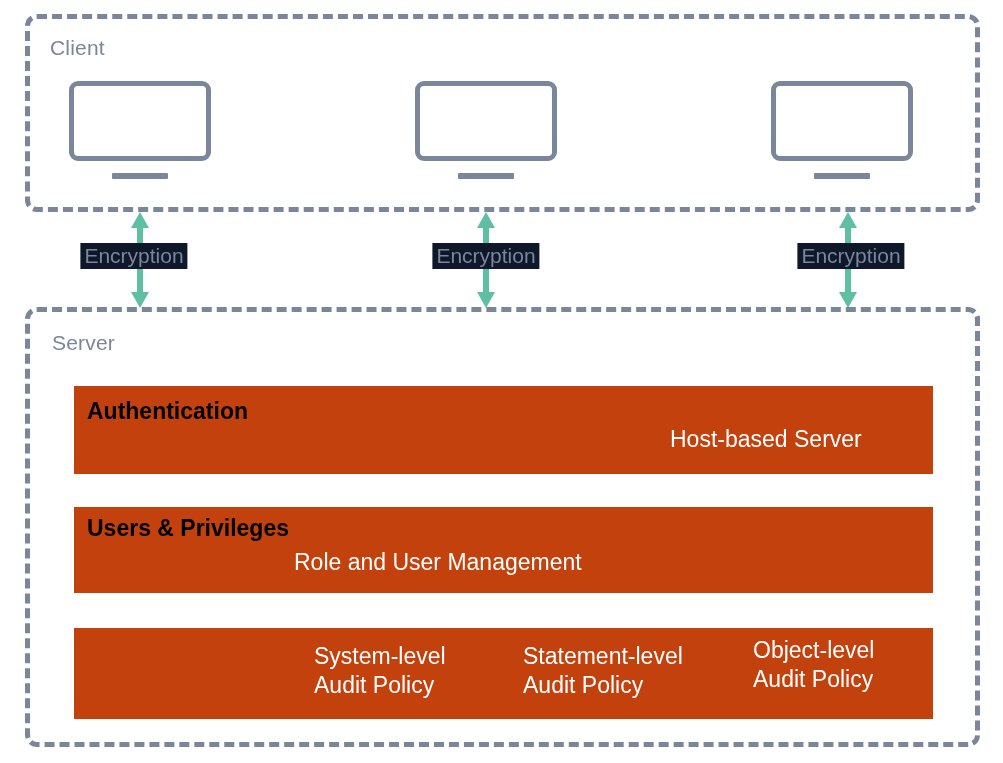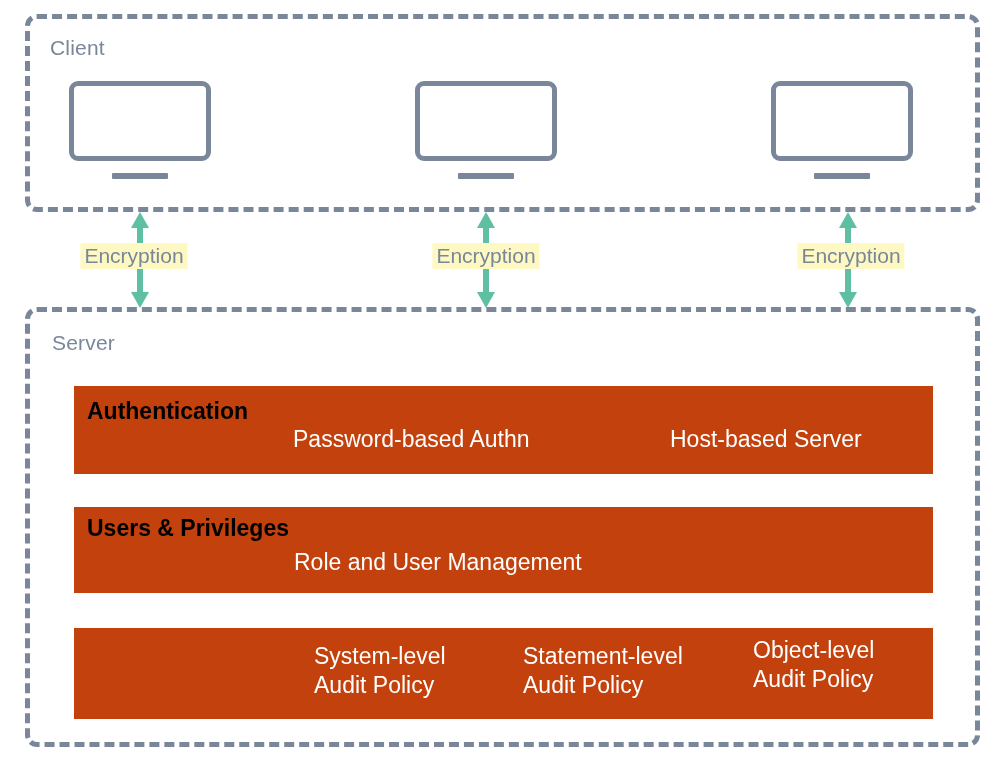--- a/index.html
+++ b/index.html
@@ -96,21 +96,21 @@
     height: 96px;
     margin-left: -13px;
   }
   .enc-label {
     position: absolute;
     color: #7a8699;
     font-size: 21px;
     white-space: nowrap;
     transform: translateX(-50%);
     top: 243px;
-    background: #fef9c3;
+    background: #0f172a;
     padding: 1px 4px;
   }
   #enc-arrow-1 { left: 140px; }
   #enc-arrow-2 { left: 486px; }
   #enc-arrow-3 { left: 848px; }
   #enc-label-1 { left: 134px; }
   #enc-label-2 { left: 486px; }
   #enc-label-3 { left: 851px; }
 
   
@@ -205,21 +205,20 @@
 
   <div class="enc-label" id="enc-label-1">Encryption</div>
   <div class="enc-label" id="enc-label-2">Encryption</div>
   <div class="enc-label" id="enc-label-3">Encryption</div>
 
   <div class="group-box" id="server-group"></div>
   <div class="group-label" id="server-label">Server</div>
 
   <div class="feature-bar" id="bar-authentication">
     <div class="bar-title">Authentication</div>
-    <div class="bar-item" id="auth-item-0">Password-based Authn</div>
     <div class="bar-item" id="auth-item-1">Host-based Server</div>
   </div>
 
   <div class="feature-bar" id="bar-users">
     <div class="bar-title">Users &amp; Privileges</div>
     <div class="bar-item" id="users-item-0">Role and User Management</div>
   </div>
 
   <div class="feature-bar" id="bar-audit">
     <div class="bar-item" id="audit-item-0">System-level<br>Audit Policy</div>

